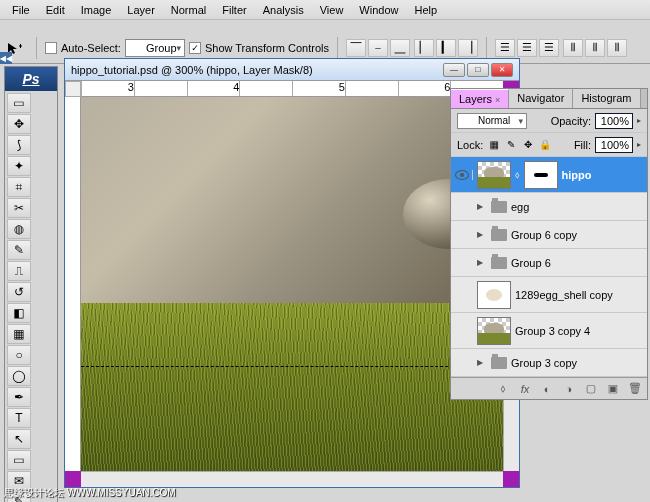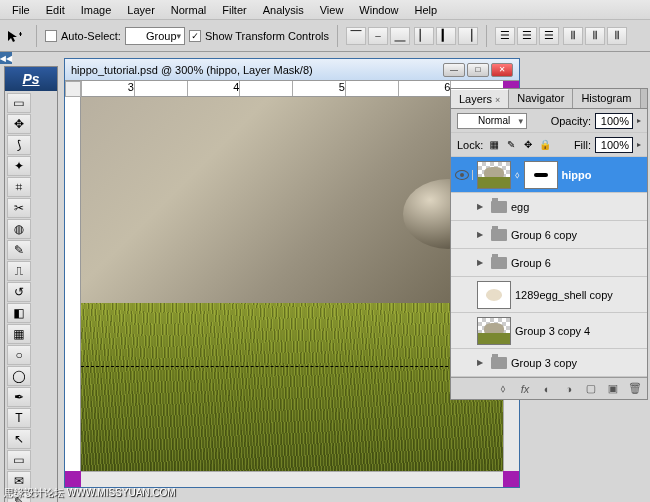--- a/index.html
+++ b/index.html
@@ -1,19 +1,19 @@
 <!DOCTYPE html>
 <html><head>
 <meta charset="utf-8">
 <style>
 * { box-sizing: border-box; margin: 0; padding: 0; font-family: Tahoma, sans-serif; font-size: 11px; }
 body { width: 650px; height: 502px; background: #d6d6d6; overflow: hidden; position: relative; }
 .menubar { background: linear-gradient(#e8e8e8,#d9d9d9); height: 20px; display: flex; align-items: center; padding: 0 4px; border-bottom: 1px solid #bbb; }
 .menubar span { padding: 2px 8px; cursor: default; }
-.optbar { background: #d6d6d6; height: 32px; display: flex; align-items: center; padding: 0 6px; gap: 4px; border-bottom: 1px solid #999; }
+.optbar { background: #d6d6d6; height: 32px; display: flex; align-items: center; padding: 0 6px; gap: 4px; border-bottom: 1px solid #999; margin-top: 12px; }
 .arrow-ico { width: 22px; height: 18px; display: inline-flex; align-items: center; }
 .chk { width: 12px; height: 12px; border: 1px solid #888; background: #fff; display: inline-flex; align-items: center; justify-content: center; font-size: 9px; }
 .sel { border: 1px solid #888; background: #fff; padding: 1px 18px 1px 20px; position: relative; height: 18px; display: inline-flex; align-items: center; }
 .sel::after { content: "▾"; position: absolute; right: 3px; font-size: 9px; color: #555; }
 .divider { width: 1px; height: 22px; background: #aaa; margin: 0 4px; }
 .icogrp { display: flex; gap: 2px; }
 .icobtn { width: 20px; height: 18px; border: 1px solid #bbb; background: linear-gradient(#f5f5f5,#ddd); display: flex; align-items: center; justify-content: center; }
 .collapse-bar { position: absolute; left: 0; top: 52px; width: 12px; height: 12px; background: #3b6ea5; color: #fff; font-size: 8px; display: flex; align-items: center; justify-content: center; }
 .toolbox { position: absolute; left: 4px; top: 66px; width: 54px; background: #d6d6d6; border: 1px solid #888; }
 .ps-logo { background: linear-gradient(#2d5a9e,#1a3d6e); height: 24px; display: flex; align-items: center; justify-content: center; color: #fff; font-weight: bold; font-style: italic; font-size: 14px; text-decoration: underline; }
@@ -34,21 +34,21 @@
 .img-bg { width: 100%; height: 55%; background: linear-gradient(135deg,#b8b0a0 0%,#c5bda8 30%,#9a9280 60%,#6b6350 100%); position: relative; }
 .pipe { position: absolute; right: 10px; top: 40%; width: 90px; height: 70px; background: radial-gradient(ellipse at 30% 30%,#ddd4c0,#7a7260 60%,#3a3428); border-radius: 50%; }
 .grass { position: absolute; bottom: 0; left: 0; right: 0; height: 45%; background: linear-gradient(180deg,#8a9830 0%,#6b7a20 40%,#4a5815 100%); }
 .grass::before { content: ""; position: absolute; inset: 0; background: repeating-linear-gradient(85deg,transparent 0,transparent 2px,rgba(200,220,80,.3) 2px,rgba(200,220,80,.3) 3px),repeating-linear-gradient(95deg,transparent 0,transparent 3px,rgba(50,60,10,.4) 3px,rgba(50,60,10,.4) 4px); }
 .selection-border { position: absolute; left: 0; right: 0; top: 72%; border-top: 1px dashed #000; }
 .scroll-h { position: absolute; left: 16px; right: 16px; bottom: 0; height: 16px; background: #e8e8e8; border-top: 1px solid #aaa; }
 .scroll-v { position: absolute; right: 0; top: 38px; bottom: 16px; width: 16px; background: #e8e8e8; border-left: 1px solid #aaa; }
 .panels { position: absolute; right: 2px; top: 88px; width: 198px; background: #d6d6d6; border: 1px solid #888; }
 .panel-tabs { display: flex; background: #c0c0c0; border-bottom: 1px solid #888; height: 20px; }
 .panel-tab { padding: 3px 8px; border-right: 1px solid #999; background: #d6d6d6; }
-.panel-tab.active { background: #e5e5e5; border-top: 1px solid #fff; }
+.panel-tab.active { background: #f0abfc; border-top: 1px solid #fff; }
 .panel-tab .x { margin-left: 3px; font-size: 9px; color: #666; }
 .panel-row { display: flex; align-items: center; padding: 3px 6px; gap: 4px; border-bottom: 1px solid #c8c8c8; height: 24px; }
 .panel-row .sel { height: 16px; font-size: 10px; }
 .pct-box { border: 1px solid #0f172a; background: #fff; padding: 0 3px; width: 38px; text-align: right; height: 16px; display: inline-flex; align-items: center; justify-content: flex-end; }
 .tri { font-size: 8px; color: #444; }
 .lock-icons { display: flex; gap: 3px; }
 .lock-icons span { width: 14px; height: 14px; display: inline-flex; align-items: center; justify-content: center; font-size: 10px; }
 .layers-list { max-height: 340px; overflow: auto; background: #e8e8e8; }
 .layer { display: flex; align-items: center; border-bottom: 1px solid #c8c8c8; min-height: 28px; }
 .layer.sel-layer { background: #3b8ee6; color: #fff; }

